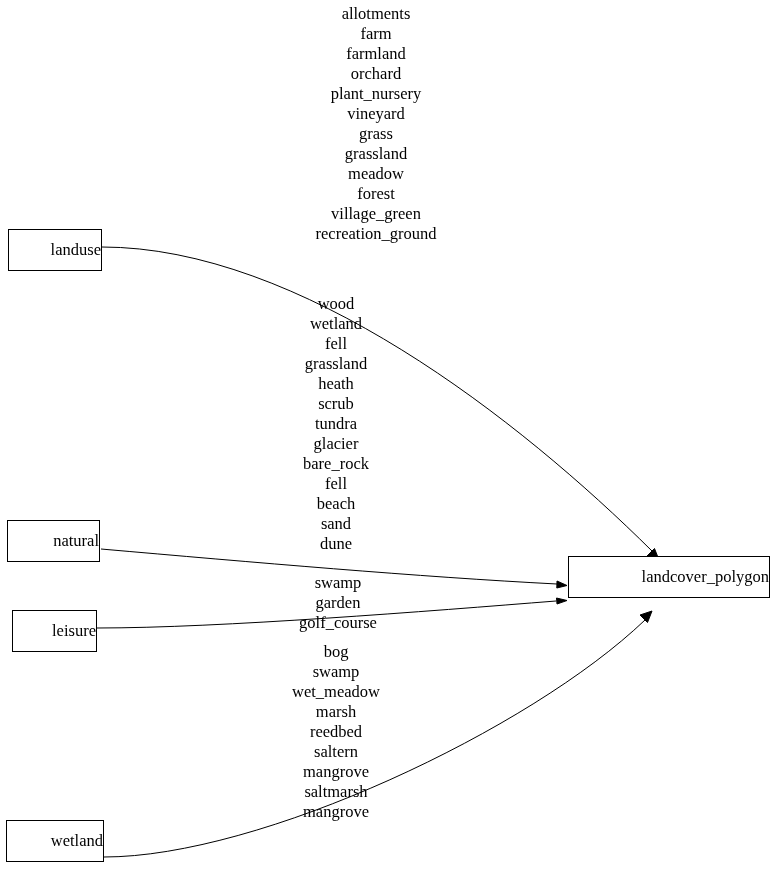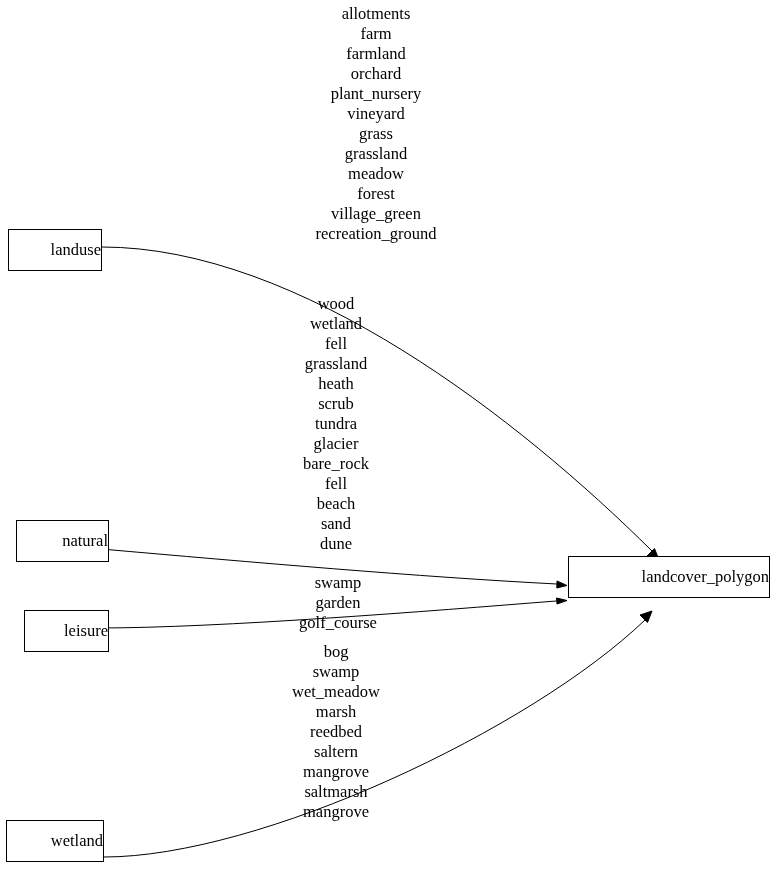--- a/index.html
+++ b/index.html
@@ -81,25 +81,25 @@
     <g>
       <path d="M104,857 C 260,857 530,730 645,620"></path>
       <polygon points="647.5,622.5 652,611 640,615 "></polygon>
     </g>
   </svg>
 
   <div class="node" style="left:8px; top:229px; width:94px; height:42px;">
     <span>landuse</span>
   </div>
 
-  <div class="node" style="left:16px; top:520px; width:93px; height:42px;">
+  <div class="node" style="left:7px; top:520px; width:93px; height:42px;">
     <span>natural</span>
   </div>
 
-  <div class="node" style="left:24px; top:610px; width:85px; height:42px;">
+  <div class="node" style="left:12px; top:610px; width:85px; height:42px;">
     <span>leisure</span>
   </div>
 
   <div class="node" style="left:6px; top:820px; width:98px; height:42px;">
     <span>wetland</span>
   </div>
 
   <div class="node" style="left:568px; top:556px; width:202px; height:42px;">
     <span>landcover_polygon</span>
   </div>

